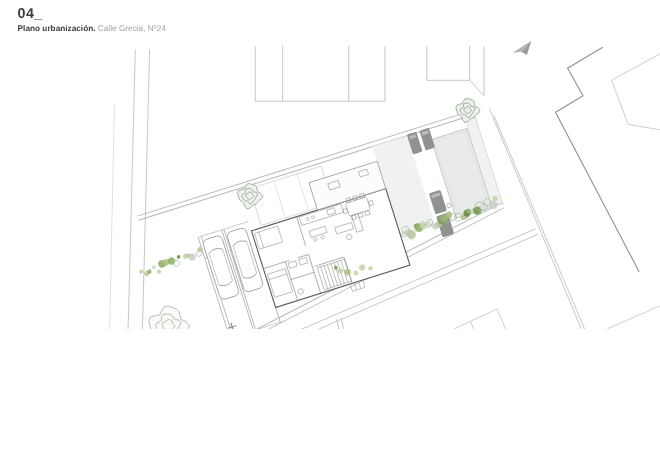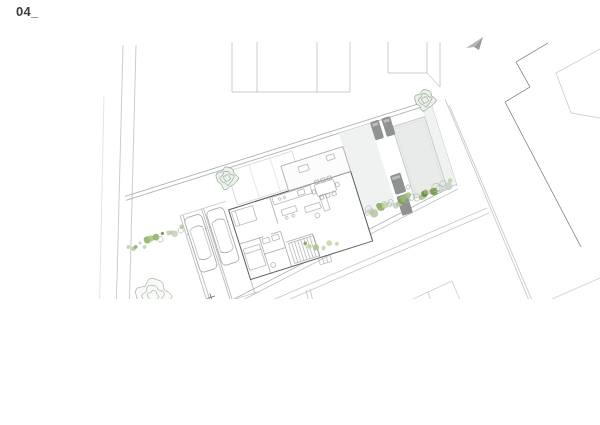--- a/index.html
+++ b/index.html
@@ -12,20 +12,21 @@
   .hdr-sub .l{color:#a3a3a3;}
   svg{position:absolute;left:0;top:0;}
 </style>
 </head>
 <body>
 
 <div class="page">
 
   <div class="hdr">
     <div class="hdr-num">04_</div>
+    <div class="hdr-sub"><span class="b">Plano urbanización.</span><span class="l"> Calle Grecia, Nº24</span></div>
   </div>
 
   <svg id="plan-svg" width="600" height="425" viewBox="0 0 600 425">
 
     <g stroke="#c4c7c5" stroke-width="0.9" fill="none">
       <path d="M123,45 L117,280 L112,425"></path>
       <path d="M136,45 L130,280 L126,425"></path>
       <path d="M104,95 L97,425" stroke="#d6d8d6" stroke-width="0.7"></path>
       <path d="M114,368 L487,208"></path>
       <path d="M117,374 L489,213"></path>

